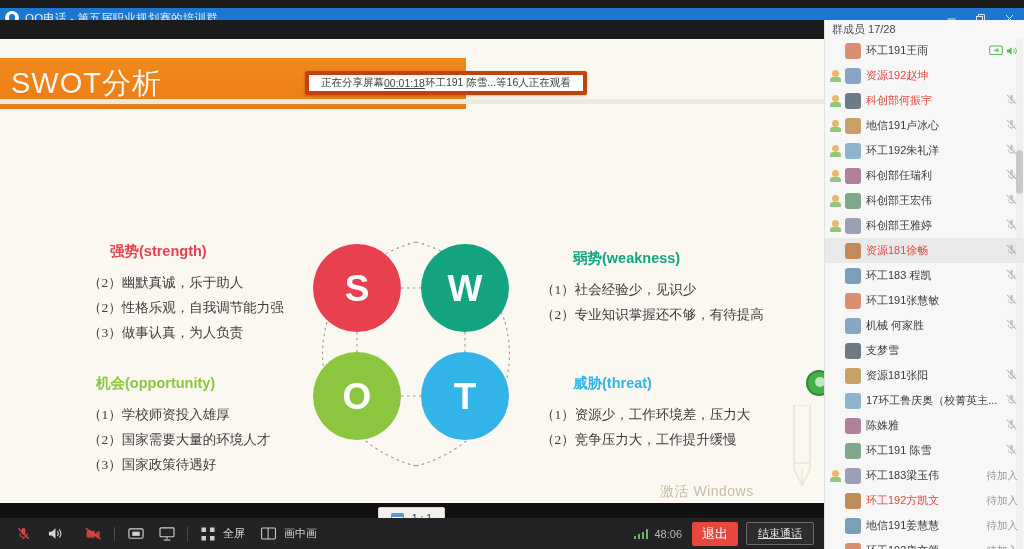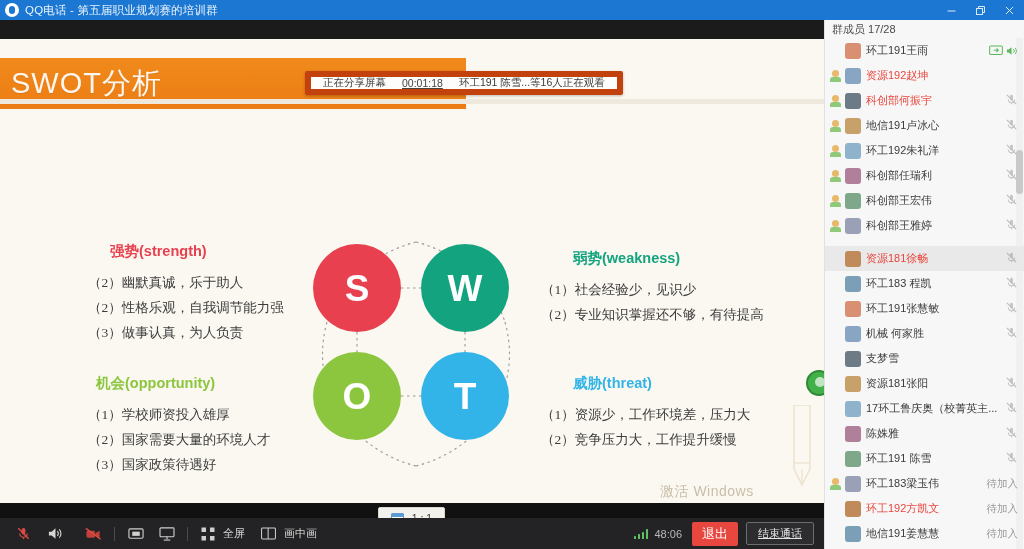--- a/index.html
+++ b/index.html
@@ -6,21 +6,21 @@
   html, body {
     width: 1024px; height: 549px;
     overflow: hidden;
     font-family: "Liberation Sans", "DejaVu Sans", sans-serif;
     background: #1b1b1b;
   }
   #app { position: relative; width: 1024px; height: 549px; }
 
   
   .titlebar {
-    position: absolute; left: 0; top: 0; width: 1024px; height: 20px;
+    position: absolute; left: 0; top: 8px; width: 1024px; height: 20px;
     background: #1b77d2;
     display: flex; align-items: center;
     color: #e9f2fb; font-size: 11px;
   }
   .tb-logo {
     width: 14px; height: 14px; margin-left: 5px; margin-right: 6px;
     border-radius: 50%; background: #ffffff;
     position: relative; flex: 0 0 auto;
   }
   .tb-logo::after {
@@ -107,22 +107,22 @@
   
   .winmark {
     position: absolute; left: 660px; top: 444px;
     color: #c9bda8; text-align: left; user-select: none;
   }
   .winmark .l1 { font-size: 14px; letter-spacing: .5px; }
 
   
   .sharebar {
     position: absolute; left: 305px; top: 51px; height: 24px;
-    background: #fdfdfb; border: 6px solid #c2410c; border-radius: 2px;
-    display: flex; align-items: center; gap: 16px;
+    background: #fdfdfb; border: 4px solid #c2410c; border-radius: 2px;
+    display: flex; align-items: center; 
     padding: 0 12px; font-size: 10.5px; color: #3b3b3b;
     box-shadow: 0 1px 3px rgba(0,0,0,.25);
     z-index: 6;
   }
   .sharebar .t { white-space: nowrap; }
   .sharebar .time { color: #444; text-decoration: underline; }
 
   
   .zoompill {
     position: absolute; left: 378px; top: 487px; height: 21px; width: 67px;
@@ -190,21 +190,21 @@
   }
   .panel-head {
     height: 18px; display: flex; align-items: center;
     padding-left: 7px; font-size: 11px; color: #4a4a4a;
   }
   .mlist { position: relative; }
   .mrow {
     height: 25px; display: flex; align-items: center;
     padding-left: 4px; padding-right: 6px; position: relative;
   }
-  .mrow.sel { background: #e9e9e9; margin-top: 8px; }
+  .mrow.sel { background: #e9e9e9; }
   .prefix {
     width: 14px; height: 14px; flex: 0 0 auto; margin-right: 2px;
     position: relative;
   }
   .prefix.on::before {
     content:""; position:absolute; left:3px; top:1px; width:7px; height:7px;
     border-radius:50%; background:#e8b96a;
   }
   .prefix.on::after {
     content:""; position:absolute; left:1px; top:8px; width:11px; height:5px;

